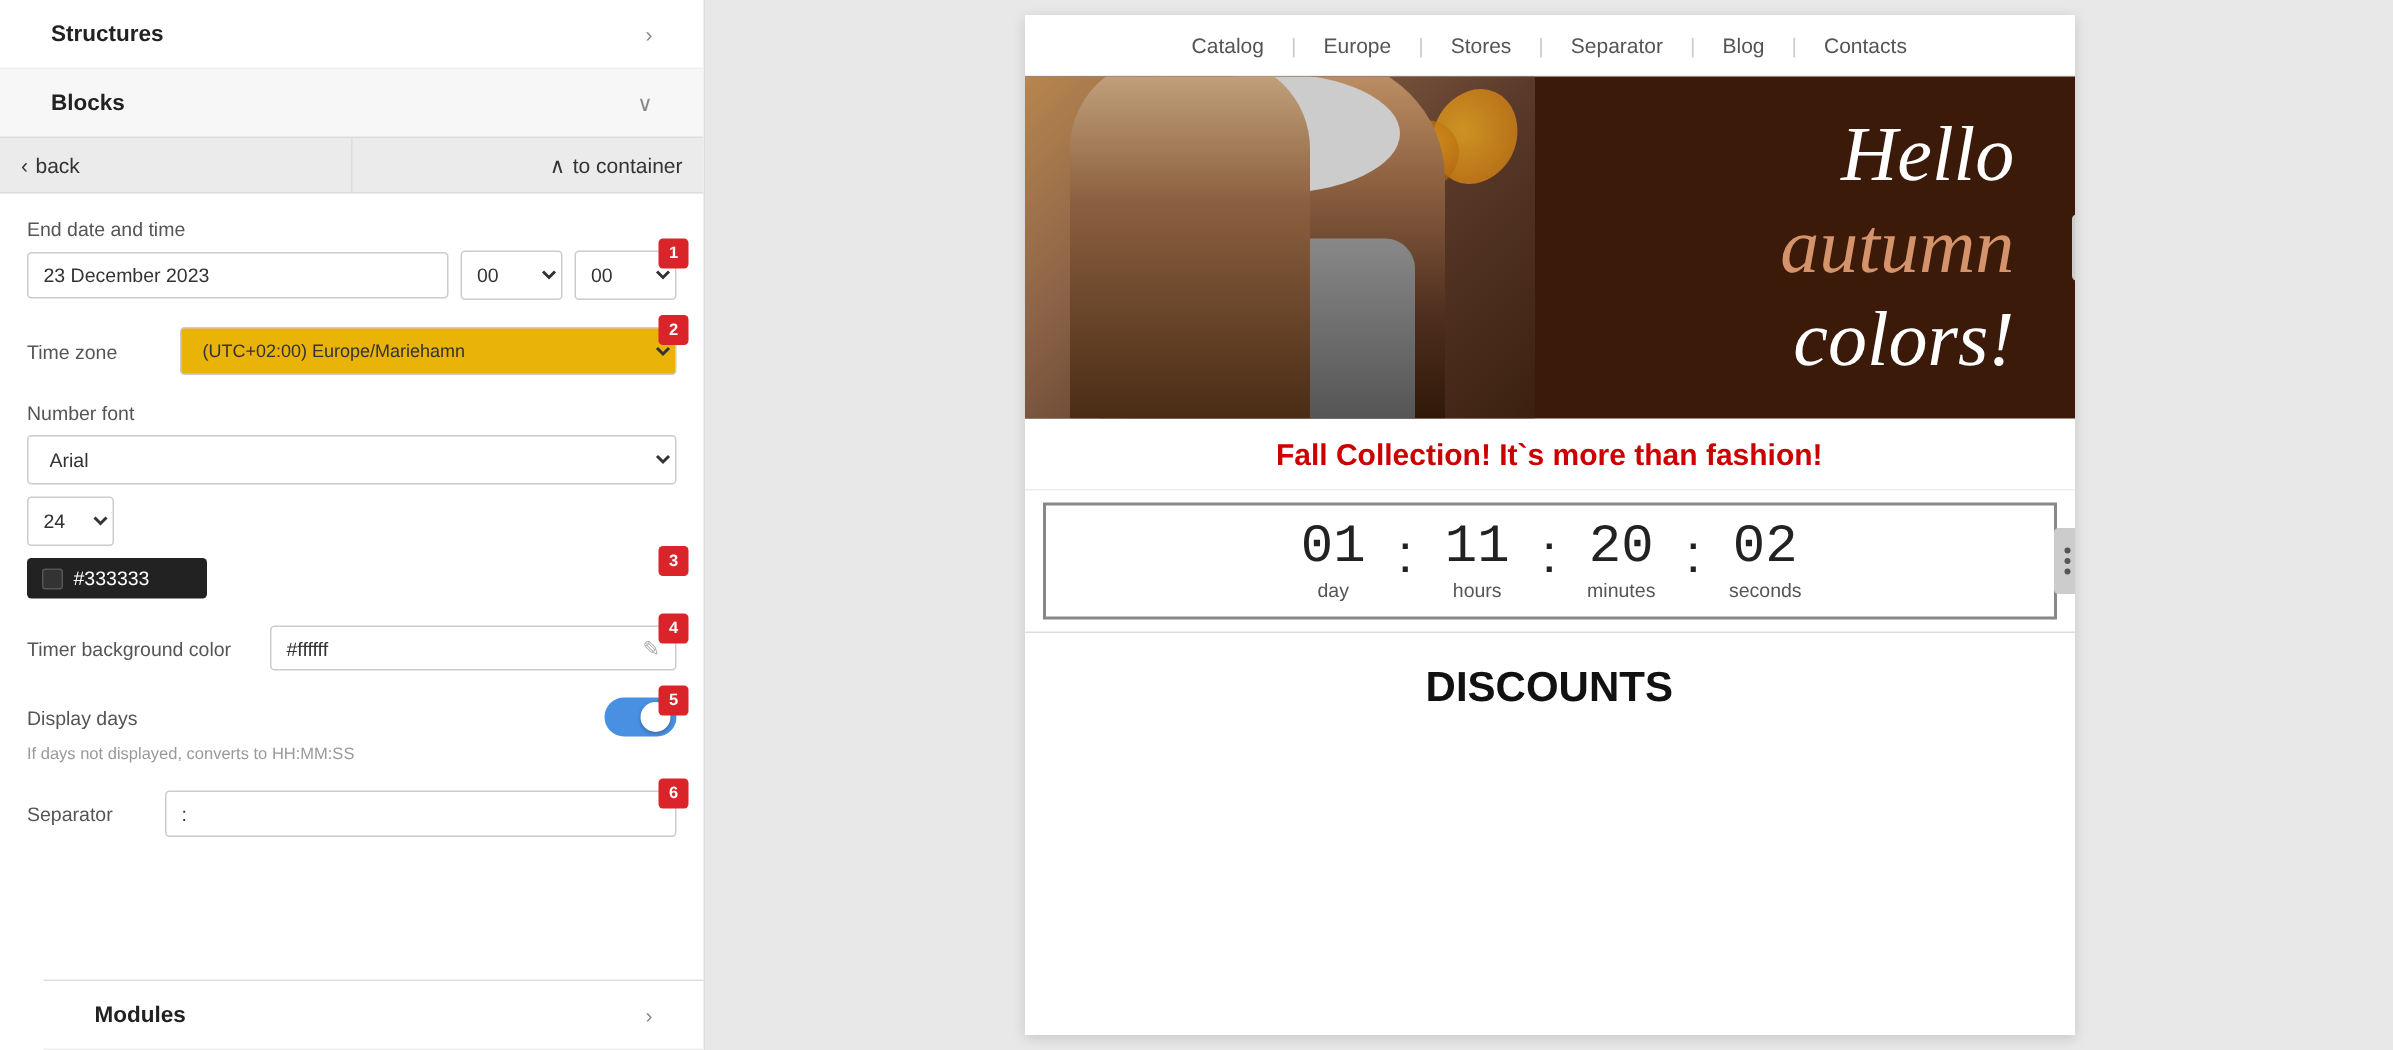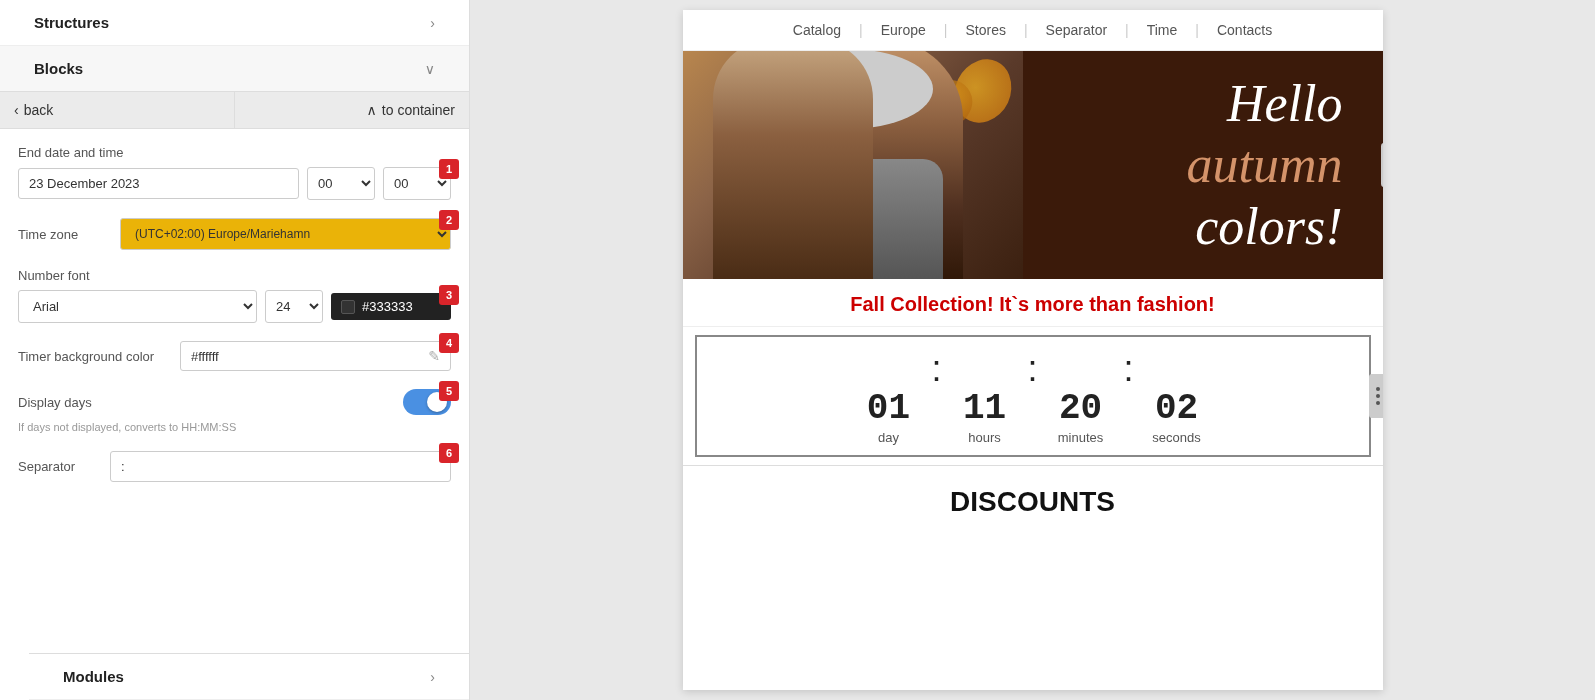--- a/index.html
+++ b/index.html
@@ -131,22 +131,22 @@
       border: 1px solid #ccc;
       border-radius: 3px;
       padding: 7px 10px;
       font-size: 12px;
       color: #333;
       background: #eab308;
     }
 
     .font-row {
       display: flex;
-      align-items: center;
       gap: 8px;
+      flex-direction: column;
     }
 
     .font-select {
       border: 1px solid #ccc;
       border-radius: 3px;
       padding: 7px 10px;
       font-size: 13px;
       color: #333;
       background: #fff;
       flex: 1;
@@ -446,25 +446,24 @@
       gap: 0;
     }
     .timer-unit {
       display: flex;
       flex-direction: column;
       align-items: center;
       min-width: 70px;
     }
     .timer-number {
       font-size: 36px;
-      font-weight: 700;
+      font-weight: 400;
       color: #222;
       font-family: 'Courier New', monospace;
       line-height: 1;
-      margin-top: 44px;
     }
     .timer-label {
       font-size: 13px;
       color: #555;
       margin-top: 3px;
     }
     .timer-colon {
       font-size: 36px;
       color: #222;
       padding: 0 8px;
@@ -642,21 +641,21 @@
 
     <div class="site-nav">
       <span class="nav-item">Catalog</span>
       <span class="nav-divider">|</span>
       <span class="nav-item">Europe</span>
       <span class="nav-divider">|</span>
       <span class="nav-item">Stores</span>
       <span class="nav-divider">|</span>
       <span class="nav-item">Separator</span>
       <span class="nav-divider">|</span>
-      <span class="nav-item">Time</span>
+      <span class="nav-item">Blog</span>
       <span class="nav-divider">|</span>
       <span class="nav-item">Contacts</span>
     </div>
 
     <div class="banner" style="position:relative">
 
       <div class="banner-image">
 
         <div style="position:absolute;top:10px;right:10px;width:60px;height:60px;background:radial-gradient(circle at 40% 40%, #e8a820, #c87010);border-radius:60% 40% 60% 40%;opacity:0.8;transform:rotate(-20deg);"></div>
         <div style="position:absolute;top:30px;right:50px;width:40px;height:40px;background:radial-gradient(circle at 40% 40%, #d4921a, #a85a0a);border-radius:50% 60% 40% 50%;opacity:0.7;transform:rotate(30deg);"></div>

